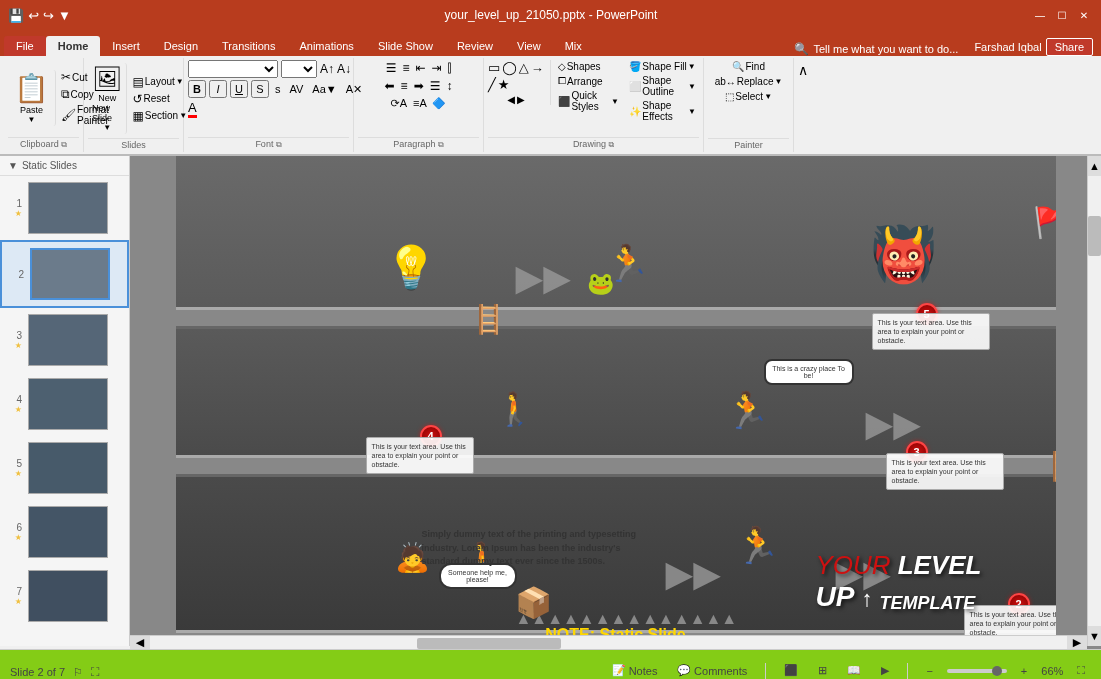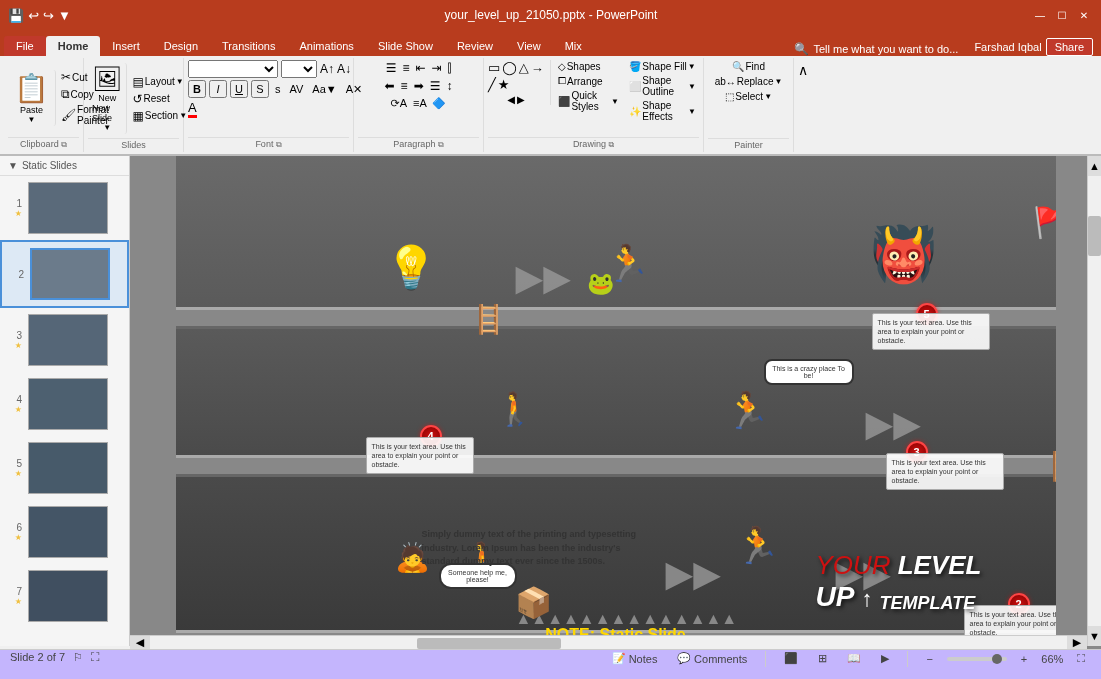--- a/index.html
+++ b/index.html
@@ -51,22 +51,22 @@
     #main-area {
       position: absolute; left: 130px; top: 156px; right: 0; bottom: 30px; background: #888; overflow: hidden;
       display: flex; align-items: center; justify-content: center;
     }
     #slide-canvas {
       width: 880px; height: 495px; position: relative; overflow: hidden; background: #777;
     }
 
     
     #statusbar {
-      position: absolute; bottom: 0; left: 0; right: 0; height: 30px; background: #c4b5fd; border-top: 1px solid #ccc;
-      display: flex; align-items: flex-start; padding: 0 10px; justify-content: space-between; font-size: 11px; color: #444;
+      position: absolute; bottom: 0; left: 0; right: 0; height: 30px; background: #84cc16; border-top: 1px solid #ccc;
+      display: flex; align-items: flex-end; padding: 0 10px; justify-content: space-between; font-size: 11px; color: #444;
     }
     #statusbar .left { display: flex; align-items: center; gap: 8px; }
     #statusbar .right { display: flex; align-items: center; gap: 8px; }
     .status-btn { cursor: pointer; padding: 2px 6px; border-radius: 3px; display: flex; align-items: center; gap: 3px; }
 
     
     .slide-bg {
       width: 100%; height: 100%; background: linear-gradient(180deg, #5a5a5a 0%, #6b6b6b 30%, #4a4a4a 60%, #3a3a3a 100%);
       position: relative; overflow: hidden;
     }

